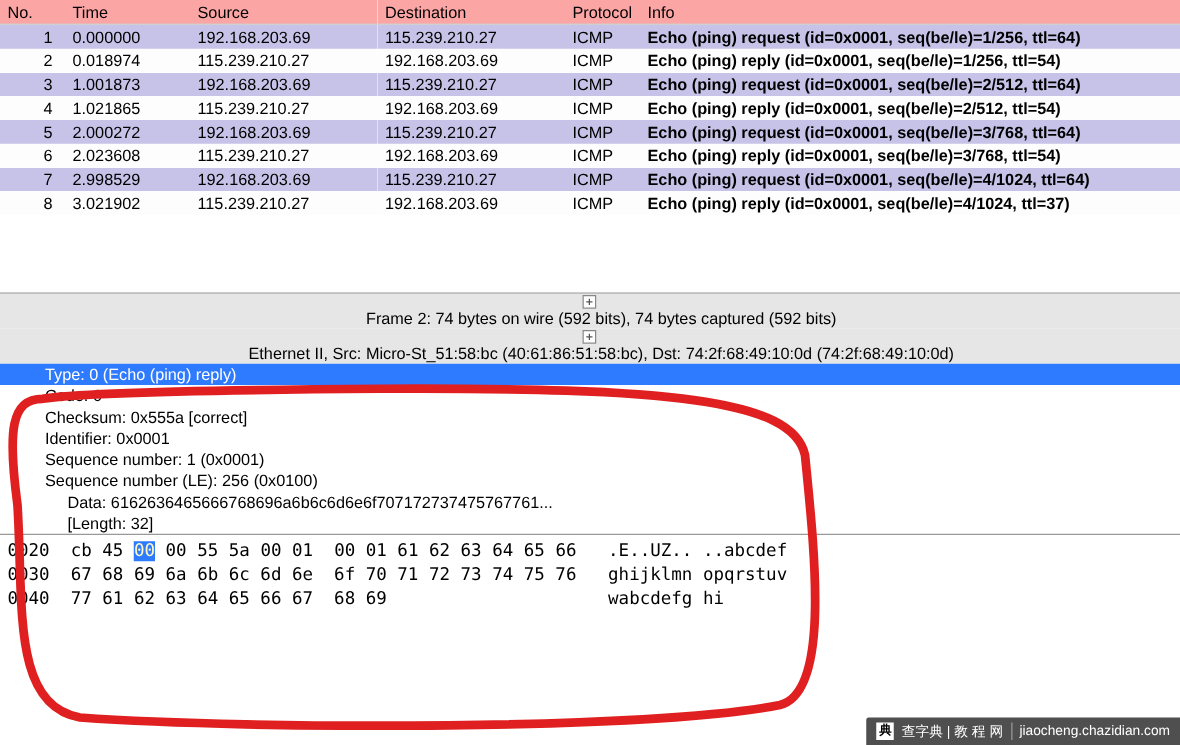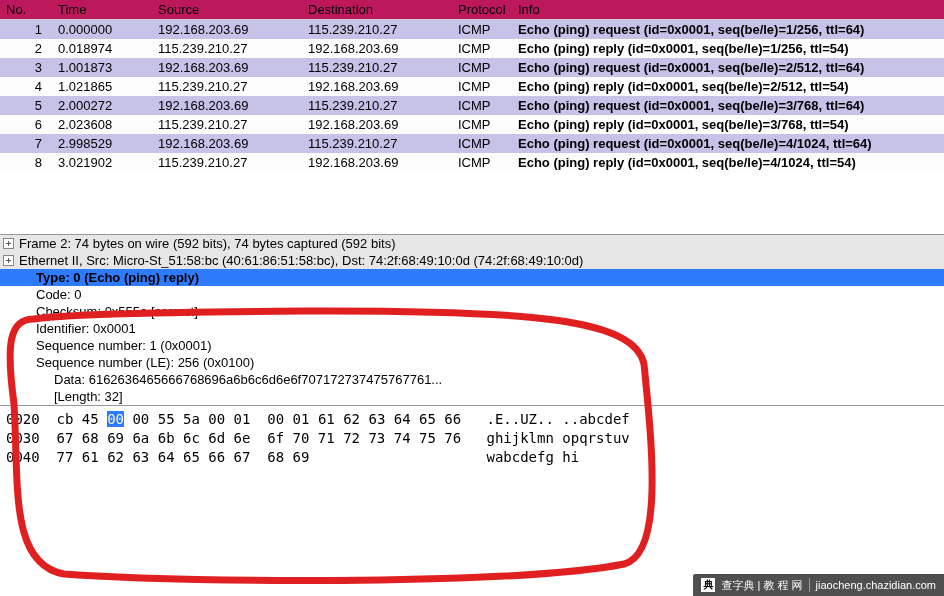--- a/index.html
+++ b/index.html
@@ -17,21 +17,21 @@
 
   
   .packet-table {
     width: 100%;
     border-collapse: collapse;
     table-layout: fixed;
   }
   .packet-table th {
     text-align: left;
     font-weight: normal;
-    background: #be185d;
+    background: #fca5a5;
     border-bottom: 1px solid #d0d0d0;
     padding: 2px 6px;
     white-space: nowrap;
     overflow: hidden;
   }
   .packet-table td {
     padding: 2px 6px;
     white-space: nowrap;
     overflow: hidden;
   }
@@ -55,21 +55,21 @@
     border-top: 1px solid #999;
     font-size: 13px;
   }
   .details .row {
     display: flex;
     align-items: center;
     padding: 1px 0;
     background: #e6e6e6;
   }
   .details .row.white { background: #fff; }
-  .details .indent0 { padding-left: 18px; }
+  .details .indent0 { padding-left: 18px; flex-direction: column; }
   .details .indent1 { padding-left: 36px; }
   .details .indent2 { padding-left: 54px; align-items: center; }
   .tree-toggle {
     display: inline-block;
     width: 11px; height: 11px;
     border: 1px solid #888;
     background: #fff;
     margin-right: 5px;
     margin-left: -15px;
     position: relative;
@@ -85,22 +85,21 @@
   }
   .tree-toggle.plus::after {
     content: "";
     position: absolute;
     top: 2px; bottom: 2px; left: 4px;
     width: 1px;
     background: #555;
   }
   .details .row.selected {
     background: #2f7bff;
-    color: #000000;
-    font-weight: bold;
+    color: #ffffff;
   }
 
   
   .hex {
     border-top: 1px solid #999;
     font-family: Consolas, monospace;
     font-size: 14px;
     padding: 4px 6px;
     background: #fff;
     white-space: pre;
@@ -216,21 +215,21 @@
         <td class="col-dst">115.239.210.27</td>
         <td class="col-proto">ICMP</td>
         <td class="col-info">Echo (ping) request  (id=0x0001, seq(be/le)=4/1024, ttl=64)</td>
       </tr>
       <tr class="packet-row-odd">
         <td class="col-no">8</td>
         <td class="col-time">3.021902</td>
         <td class="col-src">115.239.210.27</td>
         <td class="col-dst">192.168.203.69</td>
         <td class="col-proto">ICMP</td>
-        <td class="col-info">Echo (ping) reply    (id=0x0001, seq(be/le)=4/1024, ttl=54)</td>
+        <td class="col-info">Echo (ping) reply    (id=0x0001, seq(be/le)=4/1024, ttl=37)</td>
       </tr>
     </tbody>
 </table>
 
 <div class="gap"></div>
 
 <div class="details">
   <div class="row indent0">
     <span class="tree-toggle plus"></span>
     <span>Frame 2: 74 bytes on wire (592 bits), 74 bytes captured (592 bits)</span>

